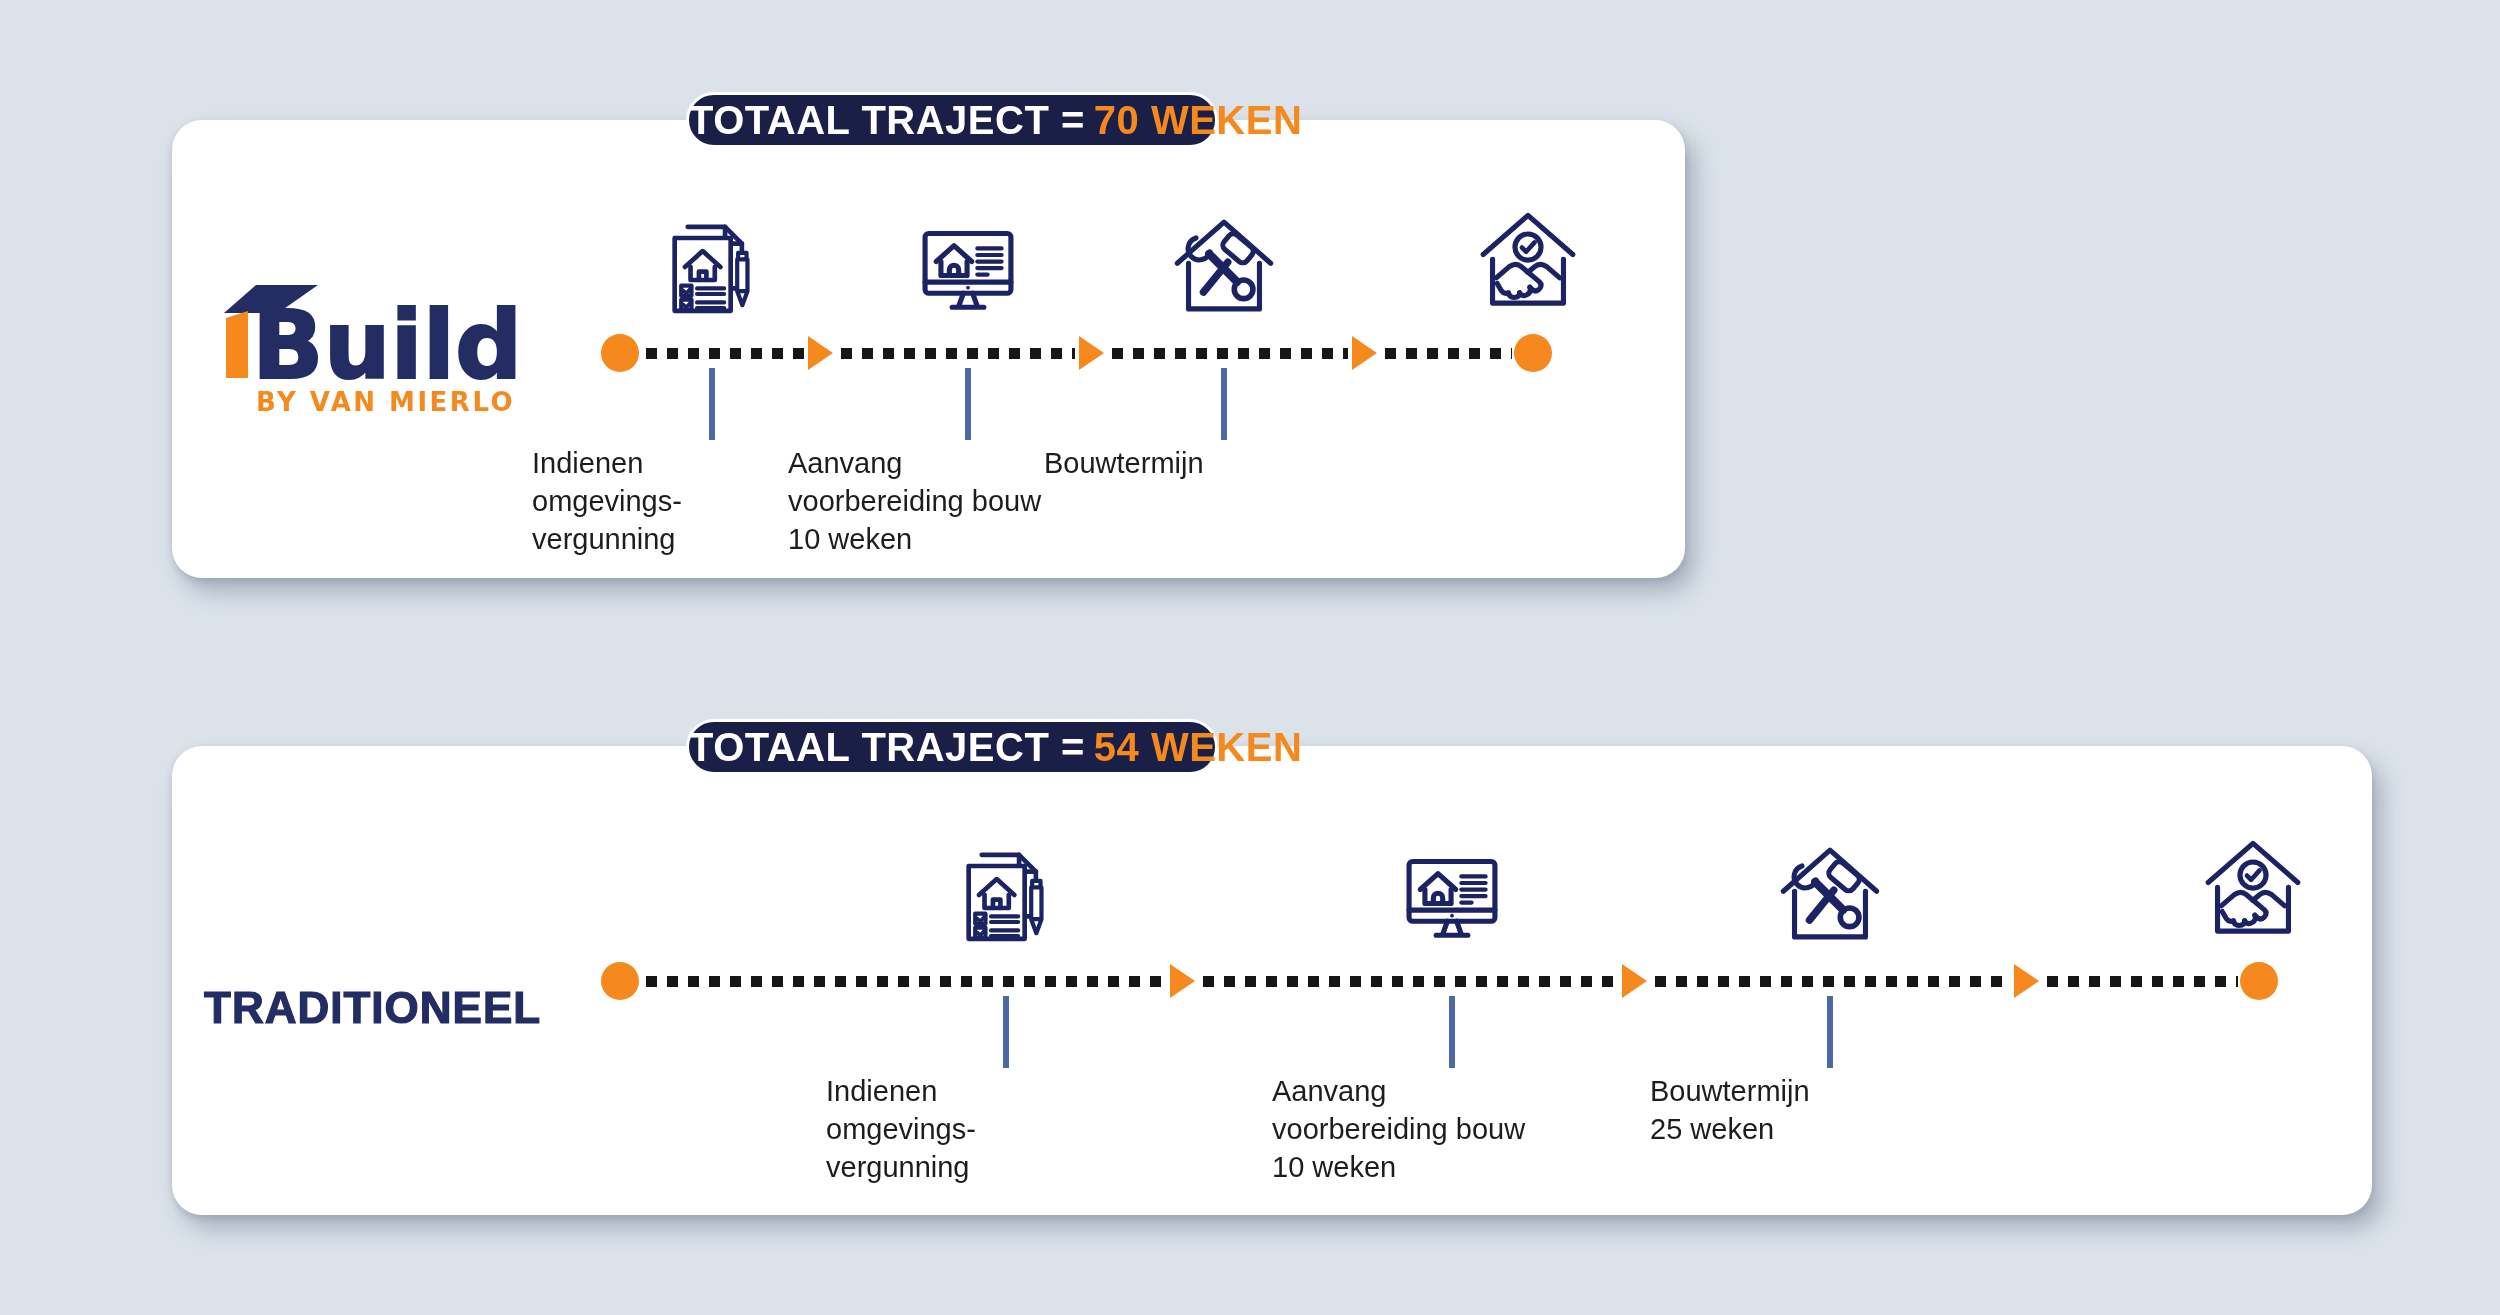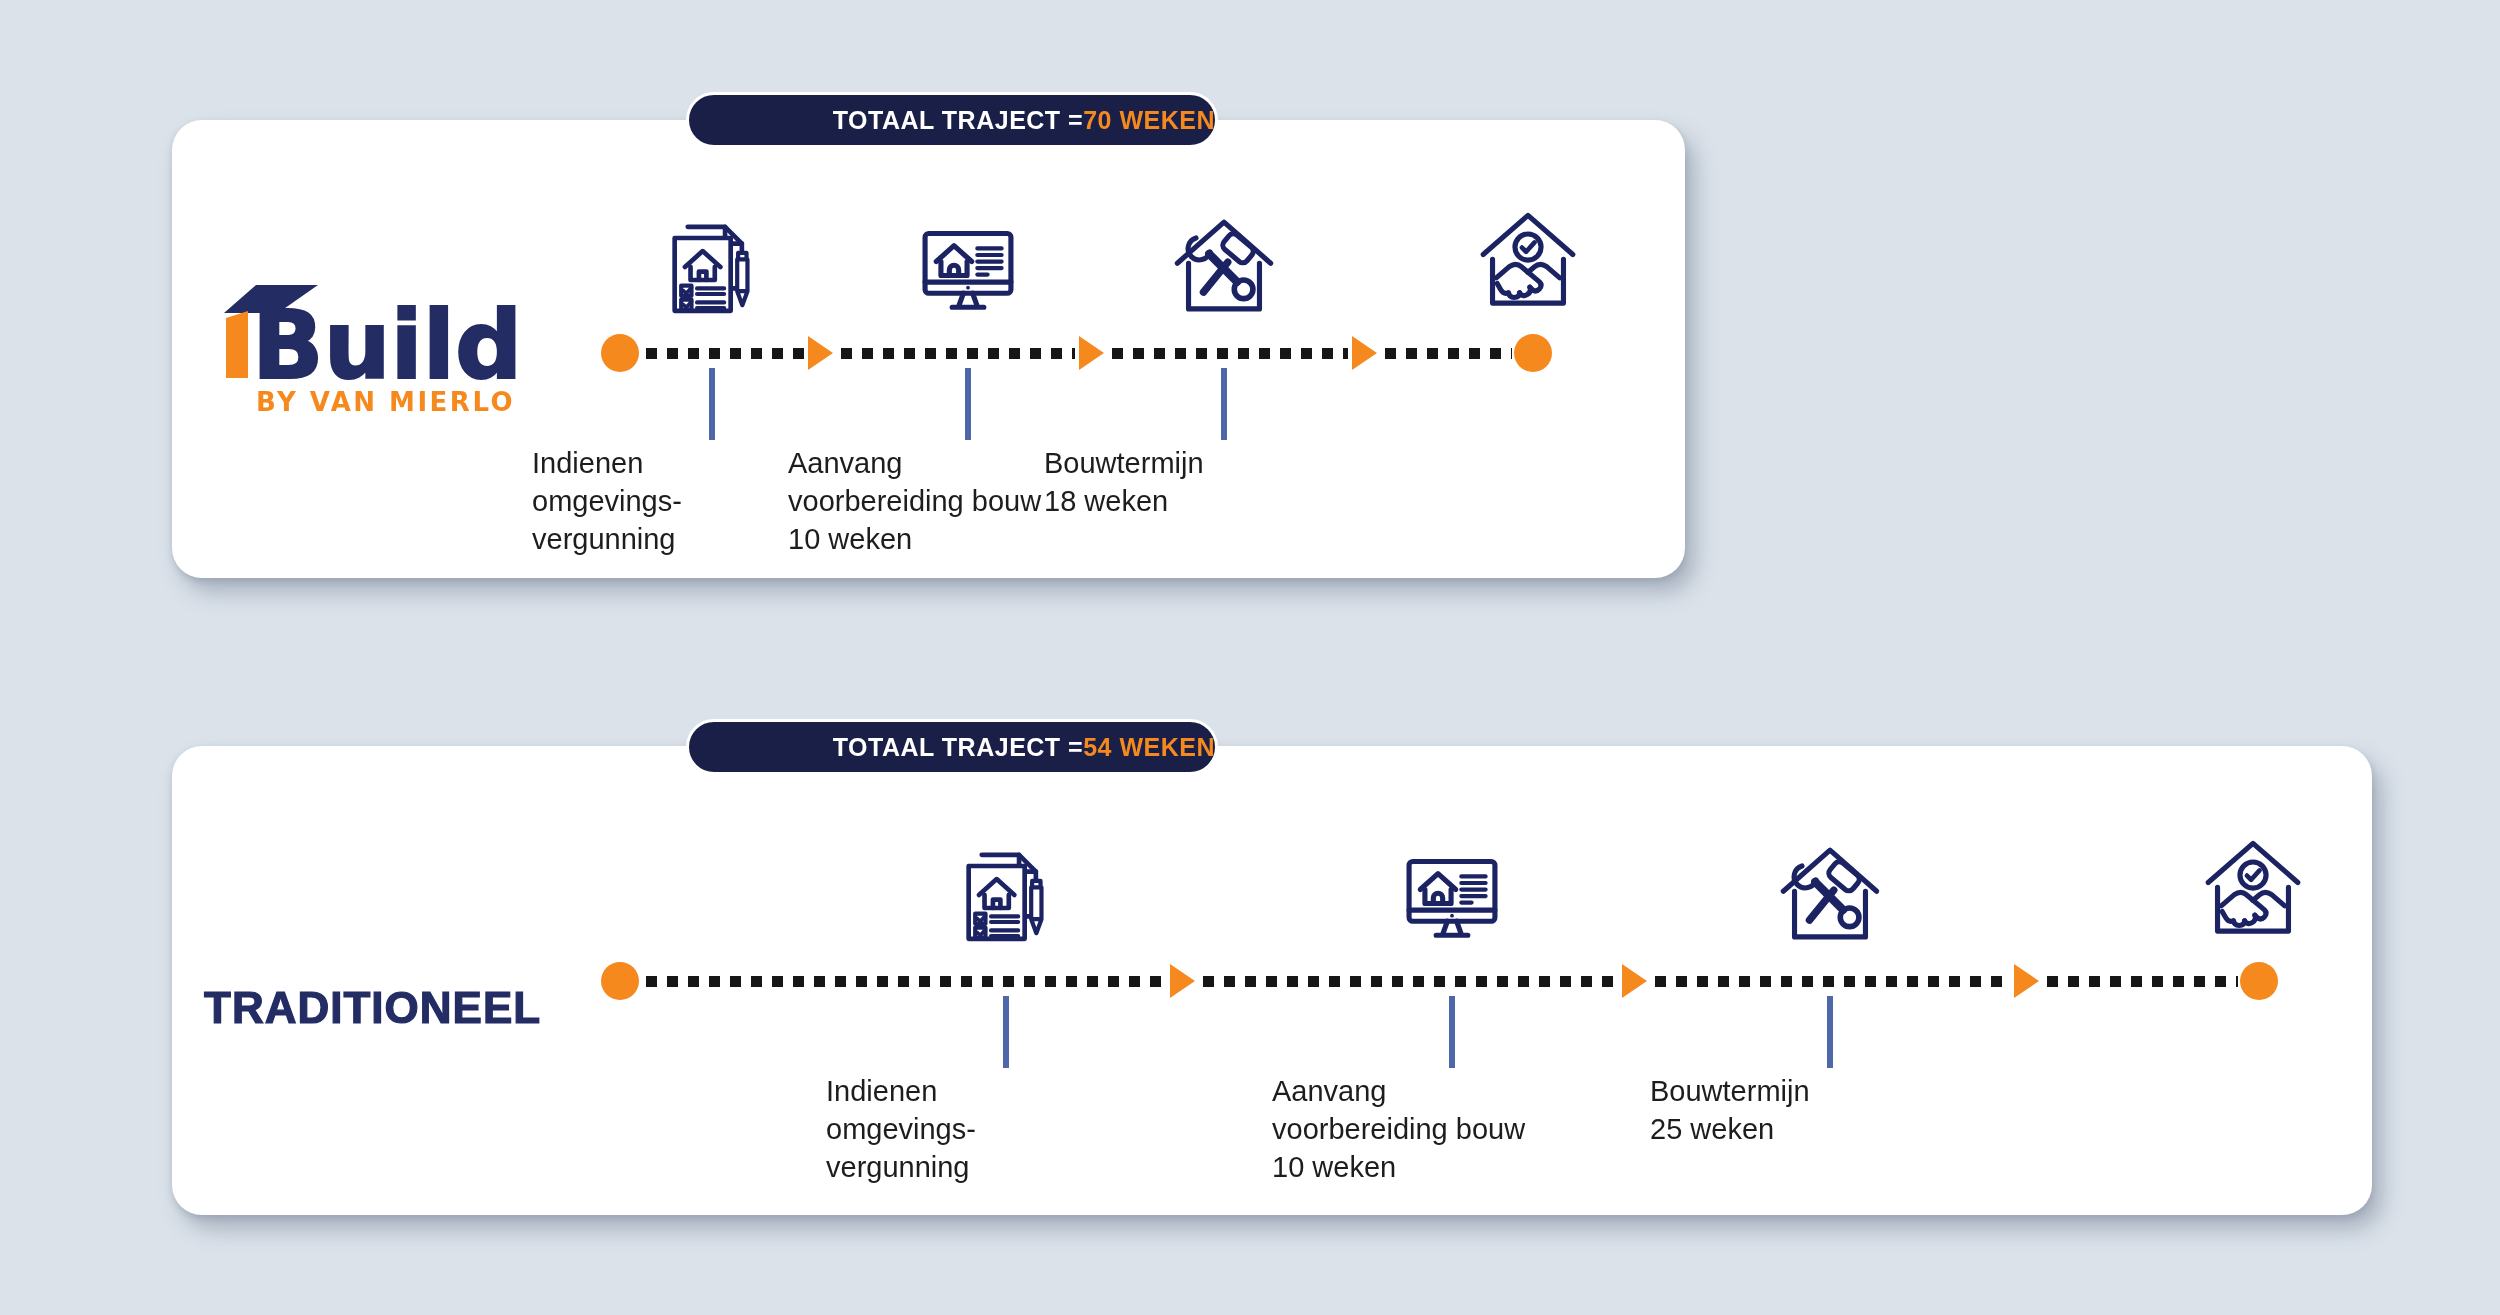--- a/index.html
+++ b/index.html
@@ -19,22 +19,22 @@
   #card-ibuild{left:172px;top:120px;width:1513px;height:458px;}
   #card-trad{left:172px;top:746px;width:2200px;height:469px;}
 
   .badge{
     position:absolute;
     width:532px;height:56px;
     box-sizing:border-box;
     background:var(--navy,#1a1f48);
     border:3px solid #ffffff;
     border-radius:30px;
-    display:flex;align-items:center;justify-content:flex-end;gap:0;
-    font-weight:bold;font-size:25px;letter-spacing:.5px;
+    display:flex;align-items:center;justify-content:space-between;gap:9px;
+    font-weight:bold;font-size:40px;letter-spacing:.5px;
     color:#ffffff;white-space:nowrap;
     z-index:5;
   }
   .badge .val{color:var(--orange,#f6891e);}
   #badge-1{left:686px;top:92px;}
   #badge-2{left:686px;top:719px;}
 
   .tdot{
     position:absolute;width:38px;height:38px;border-radius:50%;
     background:var(--orange,#f6891e);
@@ -188,21 +188,20 @@
       <div>omgevings-</div>
       <div>vergunning</div>
     </div>
     <div class="mlabel" style="left:788px;top:444px;">
       <div>Aanvang</div>
       <div>voorbereiding bouw</div>
       <div>10 weken</div>
     </div>
     <div class="mlabel" style="left:1044px;top:444px;">
       <div>Bouwtermijn</div>
-      <div>18 weken</div>
     </div>
   </div>
 
   <div class="card" id="card-trad"></div>
 
   <div class="badge" id="badge-2">
     <span>TOTAAL TRAJECT =</span>
     <span class="val">54 WEKEN</span>
   </div>
 

